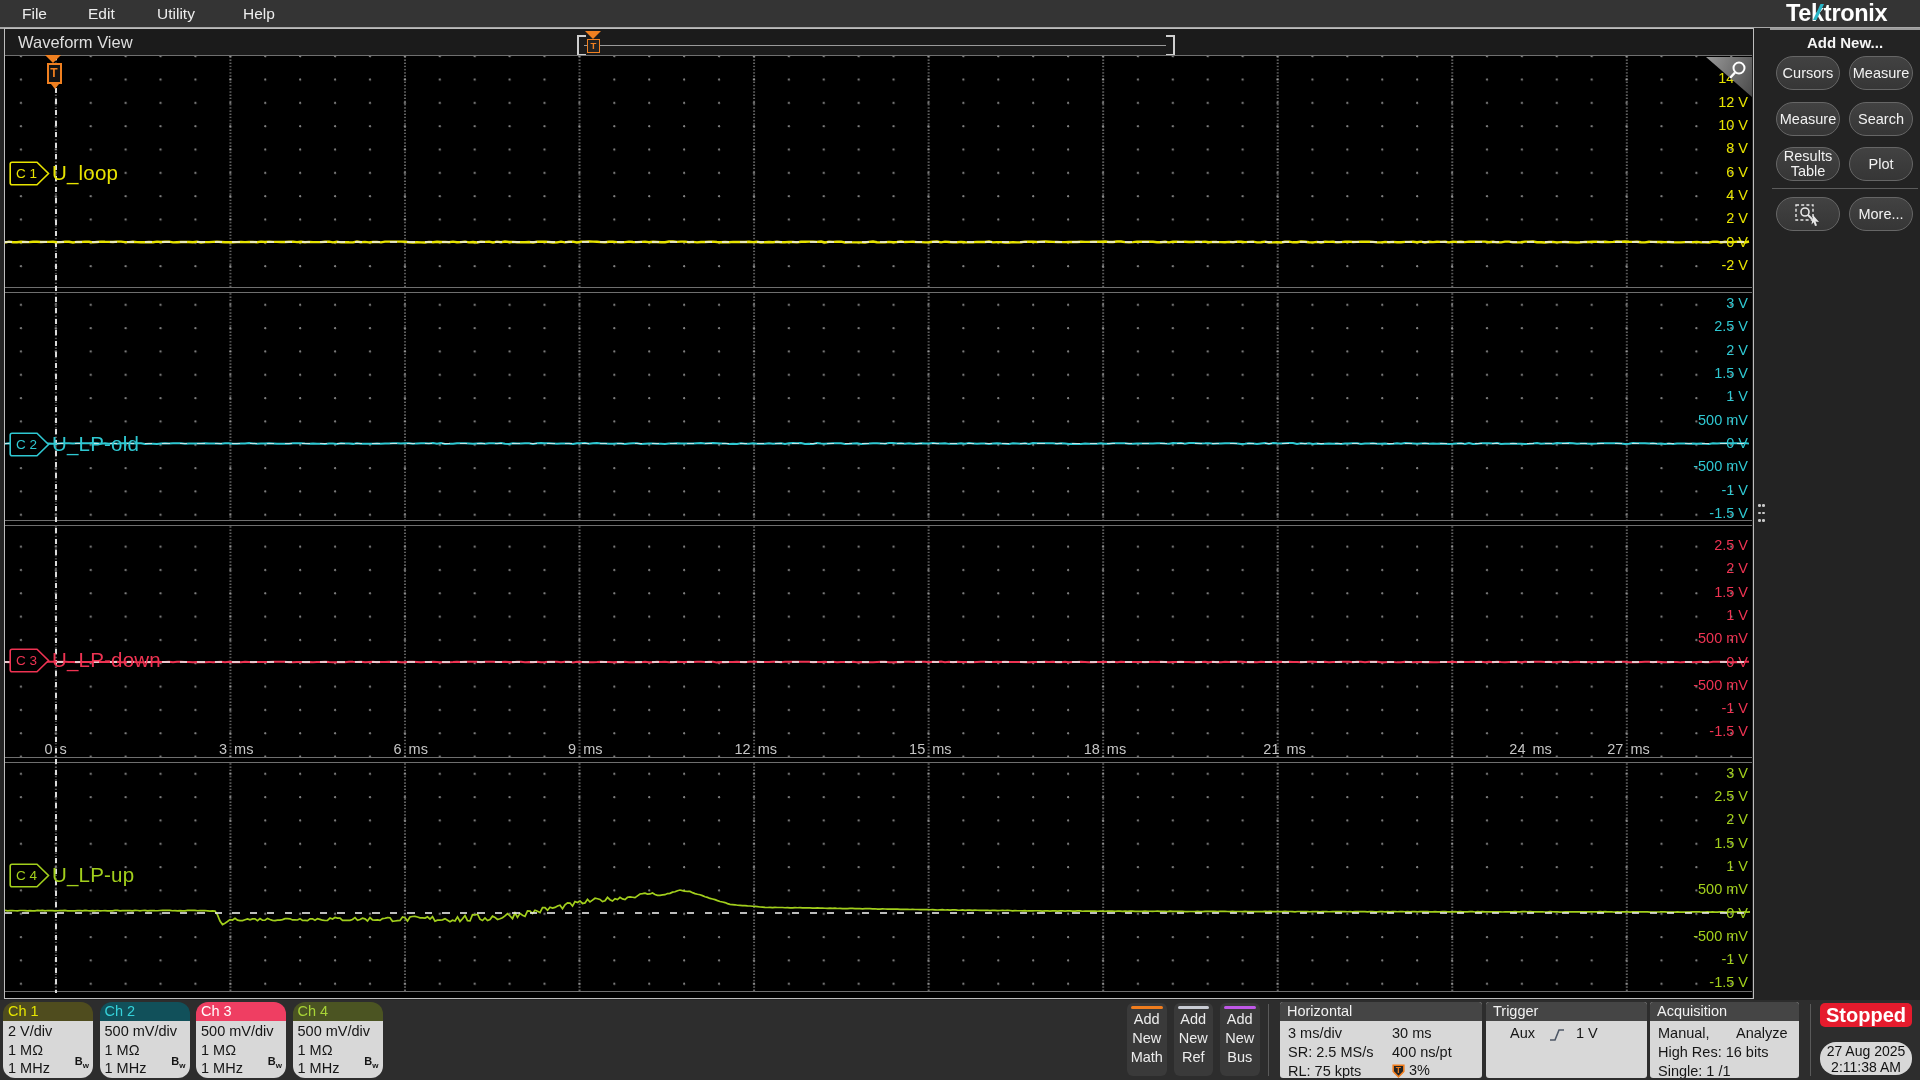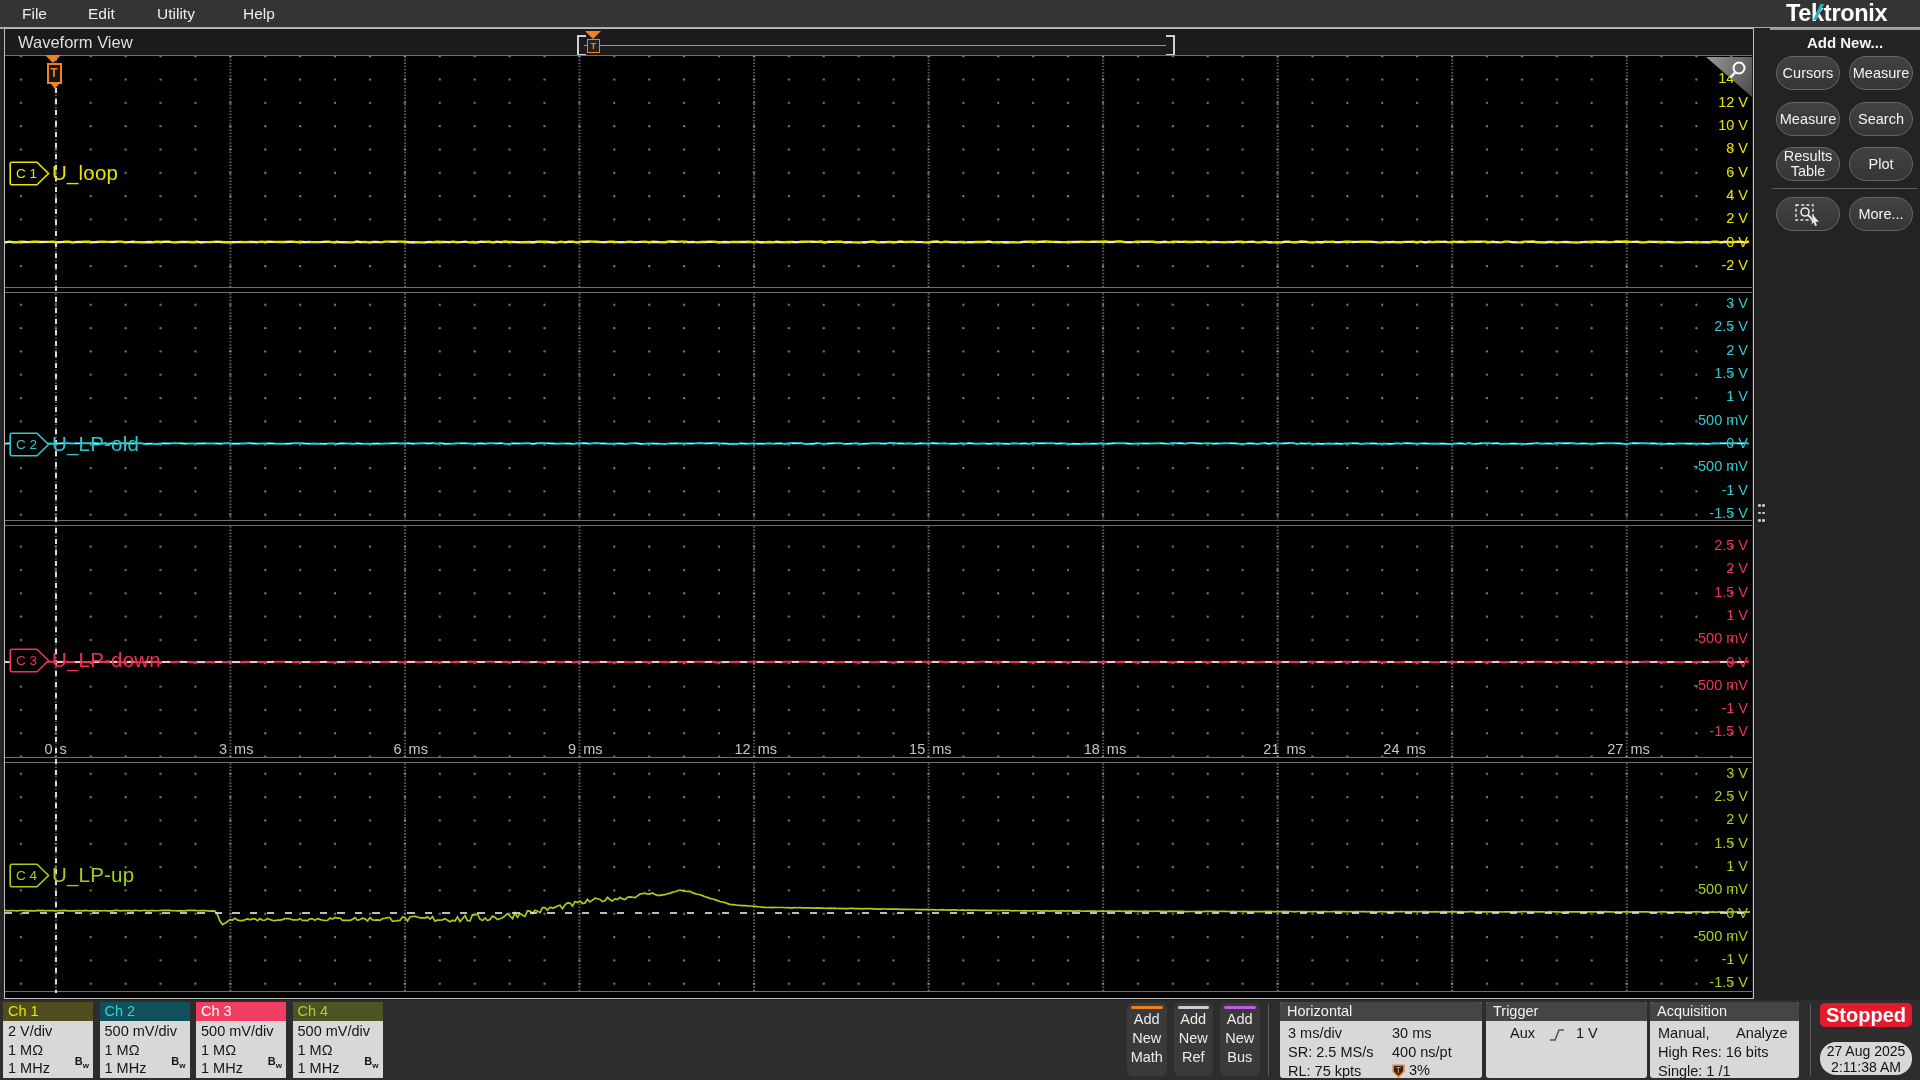--- a/index.html
+++ b/index.html
@@ -40,21 +40,21 @@
 .ttop-box{left:41.5px;top:8px;width:15px;height:21px;border:2.5px solid #f08020;background:#131313;color:#f08020;font-weight:700;font-size:12px;text-align:center;line-height:16px;z-index:5}
 .ttop-pt{left:45.5px;top:29px;width:0;height:0;border-left:4px solid transparent;border-right:4px solid transparent;border-top:5px solid #f08020;z-index:5}
 .zoomcorner{left:1701px;top:2px;width:46px;height:40px;background:linear-gradient(115deg,#9a9a9a,#4a4a4a);clip-path:polygon(0 0,100% 0,100% 100%);z-index:6}
 .handle{left:1757px;top:502px;width:9px;height:22px;display:grid;grid-template-columns:1fr 1fr;grid-template-rows:1fr 1fr 1fr;z-index:2}
 .handle i{width:2.6px;height:2.6px;border-radius:50%;background:#c9c9c9;margin:auto}
 .rightpanel{left:1754px;top:28px;width:166px;height:972px;background:#232323}
 .rp-head{position:absolute;left:16px;top:0;width:150px;height:25px;border-top:2px solid #9b9b9b;color:#f5f5f5;font-size:15px;font-weight:700;text-align:center;line-height:25px}
 .rp-btn{position:absolute;width:64px;height:34px;background:linear-gradient(#424242,#363636);border:1.2px solid #666;border-radius:17px;color:#f2f2f2;font-size:14.5px;display:flex;align-items:center;justify-content:center;text-align:center;line-height:15px}
 .rp-div{position:absolute;left:18px;top:160px;width:146px;height:1px;background:#5c5c5c}
 .bottombar{left:0;top:1000px;width:1920px;height:80px;background:#2d2d2d}
-.card{position:absolute;top:2px;width:90px;height:76px;border-radius:0;overflow:hidden}
+.card{position:absolute;top:2px;width:90px;height:76px;border-radius:12px;overflow:hidden}
 .card .hd{height:19px;font-size:14.5px;line-height:19px;padding-left:5px}
 .card .bd{height:57px;background:#d8d8d8;color:#151515;font-size:14.5px;line-height:18.6px;padding:1px 0 0 5px;position:relative}
 .bw{position:absolute;right:4px;bottom:2px;color:#151515;font-size:11px;font-weight:700}
 .bw sub{font-size:8px}
 .addbtn{position:absolute;top:2.5px;width:39.5px;height:73.5px;background:#3a3a3a;border-radius:6px;color:#ececec;font-size:14.5px;text-align:center;line-height:19px;padding-top:7px}
 .addbtn .stripe{position:absolute;left:4px;right:4px;top:3.5px;height:3px;border-radius:2px}
 .addbtn span{display:block}
 .vdiv{position:absolute;top:4px;width:1px;height:72px;background:#5a5a5a}
 .infopanel{position:absolute;top:2px;border-radius:3px;overflow:hidden;background:#d8d8d8}
 .infopanel .hd{height:19px;background:#454545;color:#f2f2f2;font-size:14.5px;line-height:19px;padding-left:7px}
@@ -159,21 +159,21 @@
           <span>ms</span>
         </div>
         <div class="tlabel" style="left: 1028.3px;">
           <span>18</span>
           <span>ms</span>
         </div>
         <div class="tlabel" style="left: 1208px;">
           <span>21</span>
           <span>ms</span>
         </div>
-        <div class="tlabel" style="left: 1328px;">
+        <div class="tlabel" style="left: 1454px;">
           <span>24</span>
           <span>ms</span>
         </div>
         <div class="tlabel" style="left: 1551.95px;">
           <span>27</span>
           <span>ms</span>
         </div>
       </div>
     <svg id="traces" width="1747" height="938">
         <polyline points="0.0,187.47 4.0,186.61 8.0,187.20 12.0,187.27 16.0,186.79 20.0,186.97 24.0,187.16 28.0,186.76 32.0,186.76 36.0,186.96 40.0,186.83 44.0,186.87 48.0,186.70 52.0,187.24 56.0,187.12 60.0,186.81 64.0,186.82 68.0,187.42 72.0,186.83 76.0,187.03 80.0,186.61 84.0,186.71 88.0,187.35 92.0,186.99 96.0,186.61 100.0,186.82 104.0,186.87 108.0,186.93 112.0,186.62 116.0,186.62 120.0,187.12 124.0,187.15 128.0,186.69 132.0,187.16 136.0,187.32 140.0,187.19 144.0,187.07 148.0,187.19 152.0,186.59 156.0,186.95 160.0,186.79 164.0,186.65 168.0,187.41 172.0,187.21 176.0,186.94 180.0,186.99 184.0,187.07 188.0,187.29 192.0,186.62 196.0,187.42 200.0,187.13 204.0,187.15 208.0,186.85 212.0,186.60 216.0,186.99 220.0,187.31 224.0,187.09 228.0,187.20 232.0,187.13 236.0,187.07 240.0,187.16 244.0,186.97 248.0,186.89 252.0,187.25 256.0,186.62 260.0,187.04 264.0,186.66 268.0,186.87 272.0,186.87 276.0,186.98 280.0,187.00 284.0,186.82 288.0,186.59 292.0,187.10 296.0,186.81 300.0,187.23 304.0,186.92 308.0,187.14 312.0,187.16 316.0,187.10 320.0,186.72 324.0,186.65 328.0,187.36 332.0,186.70 336.0,187.39 340.0,187.09 344.0,187.32 348.0,187.39 352.0,186.54 356.0,187.26 360.0,186.88 364.0,187.33 368.0,187.04 372.0,186.91 376.0,187.34 380.0,186.61 384.0,186.64 388.0,186.64 392.0,186.64 396.0,186.62 400.0,186.76 404.0,187.21 408.0,187.46 412.0,187.23 416.0,187.40 420.0,187.47 424.0,186.89 428.0,187.25 432.0,186.77 436.0,187.01 440.0,186.83 444.0,187.24 448.0,186.64 452.0,187.25 456.0,187.12 460.0,186.63 464.0,187.36 468.0,187.01 472.0,187.46 476.0,186.61 480.0,186.87 484.0,186.61 488.0,187.45 492.0,186.63 496.0,187.29 500.0,186.56 504.0,186.94 508.0,186.83 512.0,187.22 516.0,187.26 520.0,187.27 524.0,186.94 528.0,187.42 532.0,186.75 536.0,186.81 540.0,186.80 544.0,187.00 548.0,187.44 552.0,187.36 556.0,186.61 560.0,187.34 564.0,186.82 568.0,186.63 572.0,187.43 576.0,186.64 580.0,186.66 584.0,186.54 588.0,186.58 592.0,186.75 596.0,187.08 600.0,187.23 604.0,186.79 608.0,186.64 612.0,187.09 616.0,187.25 620.0,187.09 624.0,186.64 628.0,186.95 632.0,187.14 636.0,186.89 640.0,186.78 644.0,187.15 648.0,186.79 652.0,187.07 656.0,187.28 660.0,187.18 664.0,186.55 668.0,186.54 672.0,186.88 676.0,186.65 680.0,186.61 684.0,187.28 688.0,186.86 692.0,187.34 696.0,187.00 700.0,186.95 704.0,186.75 708.0,186.58 712.0,187.02 716.0,187.29 720.0,187.05 724.0,187.31 728.0,186.85 732.0,186.98 736.0,186.94 740.0,186.99 744.0,186.76 748.0,187.13 752.0,186.77 756.0,187.44 760.0,187.19 764.0,186.96 768.0,187.28 772.0,186.79 776.0,187.20 780.0,187.25 784.0,186.85 788.0,187.07 792.0,187.40 796.0,186.75 800.0,186.70 804.0,186.61 808.0,186.62 812.0,186.83 816.0,186.57 820.0,187.44 824.0,186.76 828.0,186.91 832.0,186.79 836.0,186.63 840.0,187.43 844.0,187.34 848.0,187.39 852.0,187.37 856.0,187.39 860.0,187.46 864.0,186.90 868.0,186.58 872.0,187.29 876.0,187.34 880.0,187.28 884.0,186.84 888.0,187.24 892.0,187.04 896.0,186.54 900.0,187.07 904.0,186.84 908.0,186.74 912.0,187.10 916.0,187.08 920.0,187.41 924.0,187.25 928.0,186.71 932.0,186.56 936.0,187.32 940.0,186.60 944.0,186.99 948.0,187.35 952.0,187.27 956.0,186.90 960.0,187.31 964.0,187.39 968.0,187.21 972.0,186.86 976.0,186.95 980.0,187.02 984.0,186.54 988.0,187.40 992.0,187.08 996.0,187.17 1000.0,187.46 1004.0,187.46 1008.0,187.08 1012.0,187.38 1016.0,187.25 1020.0,186.60 1024.0,186.74 1028.0,186.75 1032.0,187.06 1036.0,186.67 1040.0,186.57 1044.0,186.72 1048.0,186.85 1052.0,186.93 1056.0,187.14 1060.0,187.09 1064.0,187.00 1068.0,187.00 1072.0,186.94 1076.0,186.79 1080.0,186.85 1084.0,186.88 1088.0,186.79 1092.0,186.64 1096.0,186.68 1100.0,186.54 1104.0,187.06 1108.0,187.01 1112.0,186.57 1116.0,186.56 1120.0,187.13 1124.0,187.39 1128.0,187.15 1132.0,186.64 1136.0,186.81 1140.0,186.78 1144.0,186.58 1148.0,186.73 1152.0,187.27 1156.0,187.24 1160.0,186.72 1164.0,187.37 1168.0,186.61 1172.0,186.72 1176.0,186.87 1180.0,186.80 1184.0,186.97 1188.0,187.05 1192.0,186.65 1196.0,186.94 1200.0,186.65 1204.0,187.21 1208.0,186.83 1212.0,187.06 1216.0,187.10 1220.0,187.29 1224.0,186.92 1228.0,187.25 1232.0,186.63 1236.0,186.70 1240.0,187.15 1244.0,186.83 1248.0,186.65 1252.0,187.36 1256.0,187.18 1260.0,186.61 1264.0,187.47 1268.0,187.34 1272.0,187.10 1276.0,187.45 1280.0,186.82 1284.0,186.63 1288.0,187.31 1292.0,187.27 1296.0,186.58 1300.0,186.81 1304.0,187.30 1308.0,187.36 1312.0,186.88 1316.0,187.45 1320.0,186.71 1324.0,186.91 1328.0,186.77 1332.0,187.35 1336.0,187.16 1340.0,186.80 1344.0,186.58 1348.0,186.96 1352.0,186.92 1356.0,186.74 1360.0,186.81 1364.0,186.78 1368.0,186.91 1372.0,187.37 1376.0,187.42 1380.0,186.89 1384.0,187.26 1388.0,186.92 1392.0,187.23 1396.0,187.26 1400.0,186.89 1404.0,186.88 1408.0,186.71 1412.0,187.24 1416.0,186.62 1420.0,187.42 1424.0,186.82 1428.0,187.09 1432.0,186.73 1436.0,186.85 1440.0,186.72 1444.0,187.37 1448.0,186.61 1452.0,187.00 1456.0,186.70 1460.0,187.07 1464.0,186.66 1468.0,186.73 1472.0,186.79 1476.0,186.62 1480.0,186.67 1484.0,187.29 1488.0,186.79 1492.0,187.32 1496.0,187.35 1500.0,186.58 1504.0,186.58 1508.0,187.41 1512.0,187.39 1516.0,187.22 1520.0,186.59 1524.0,186.65 1528.0,186.57 1532.0,187.21 1536.0,187.28 1540.0,187.44 1544.0,187.03 1548.0,186.94 1552.0,187.33 1556.0,187.17 1560.0,187.02 1564.0,187.25 1568.0,187.42 1572.0,187.43 1576.0,187.38 1580.0,186.88 1584.0,187.03 1588.0,186.71 1592.0,186.79 1596.0,186.99 1600.0,186.81 1604.0,187.10 1608.0,186.89 1612.0,186.57 1616.0,186.75 1620.0,186.57 1624.0,186.80 1628.0,186.90 1632.0,186.72 1636.0,187.31 1640.0,187.41 1644.0,186.79 1648.0,186.86 1652.0,187.06 1656.0,186.96 1660.0,187.11 1664.0,187.01 1668.0,187.35 1672.0,187.40 1676.0,187.39 1680.0,187.14 1684.0,187.14 1688.0,187.28 1692.0,186.87 1696.0,187.35 1700.0,187.42 1704.0,187.47 1708.0,186.69 1712.0,186.66 1716.0,187.43 1720.0,186.75 1724.0,187.17 1728.0,187.09 1732.0,186.62 1736.0,186.72 1740.0,187.46 1744.0,186.54" fill="none" stroke="#e8e400" stroke-width="2.4"></polyline>

